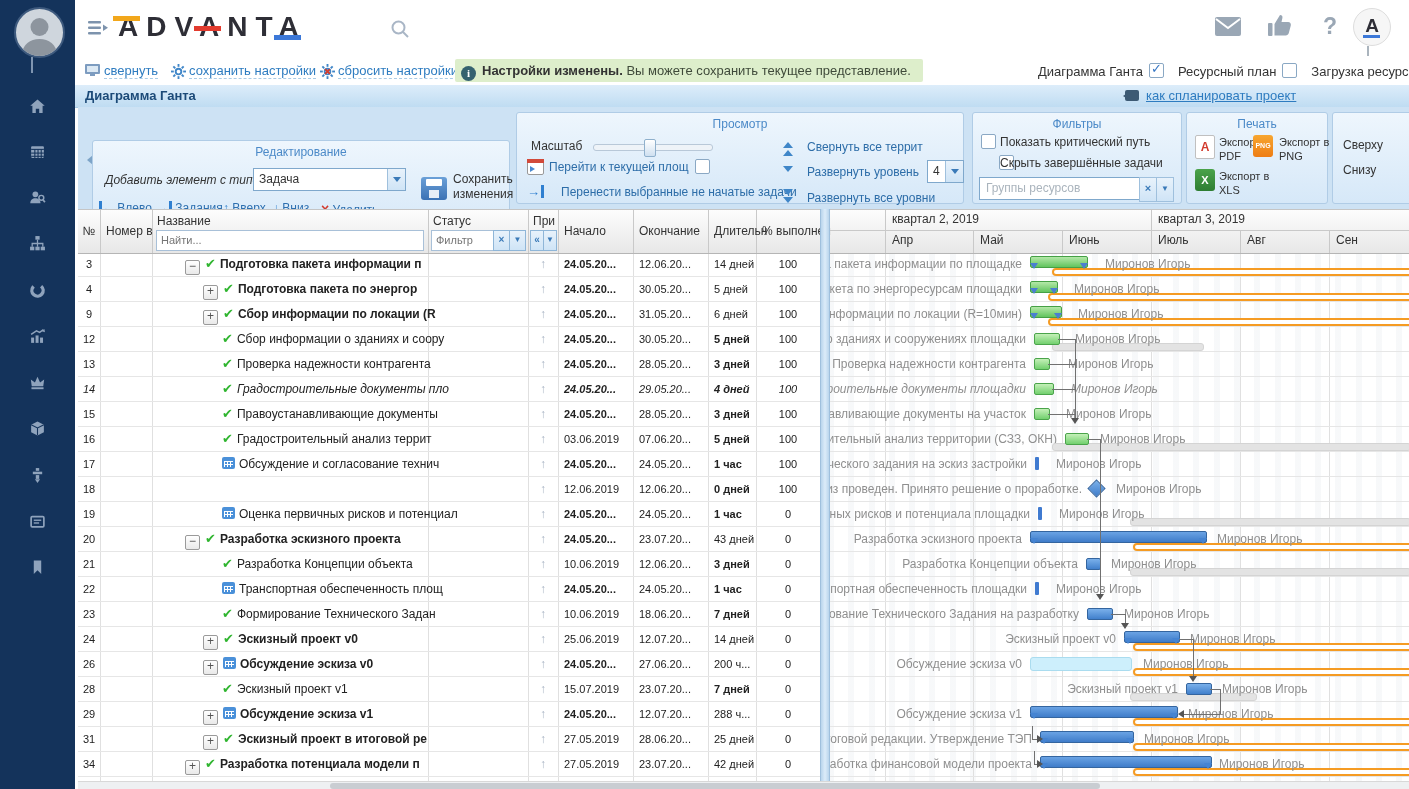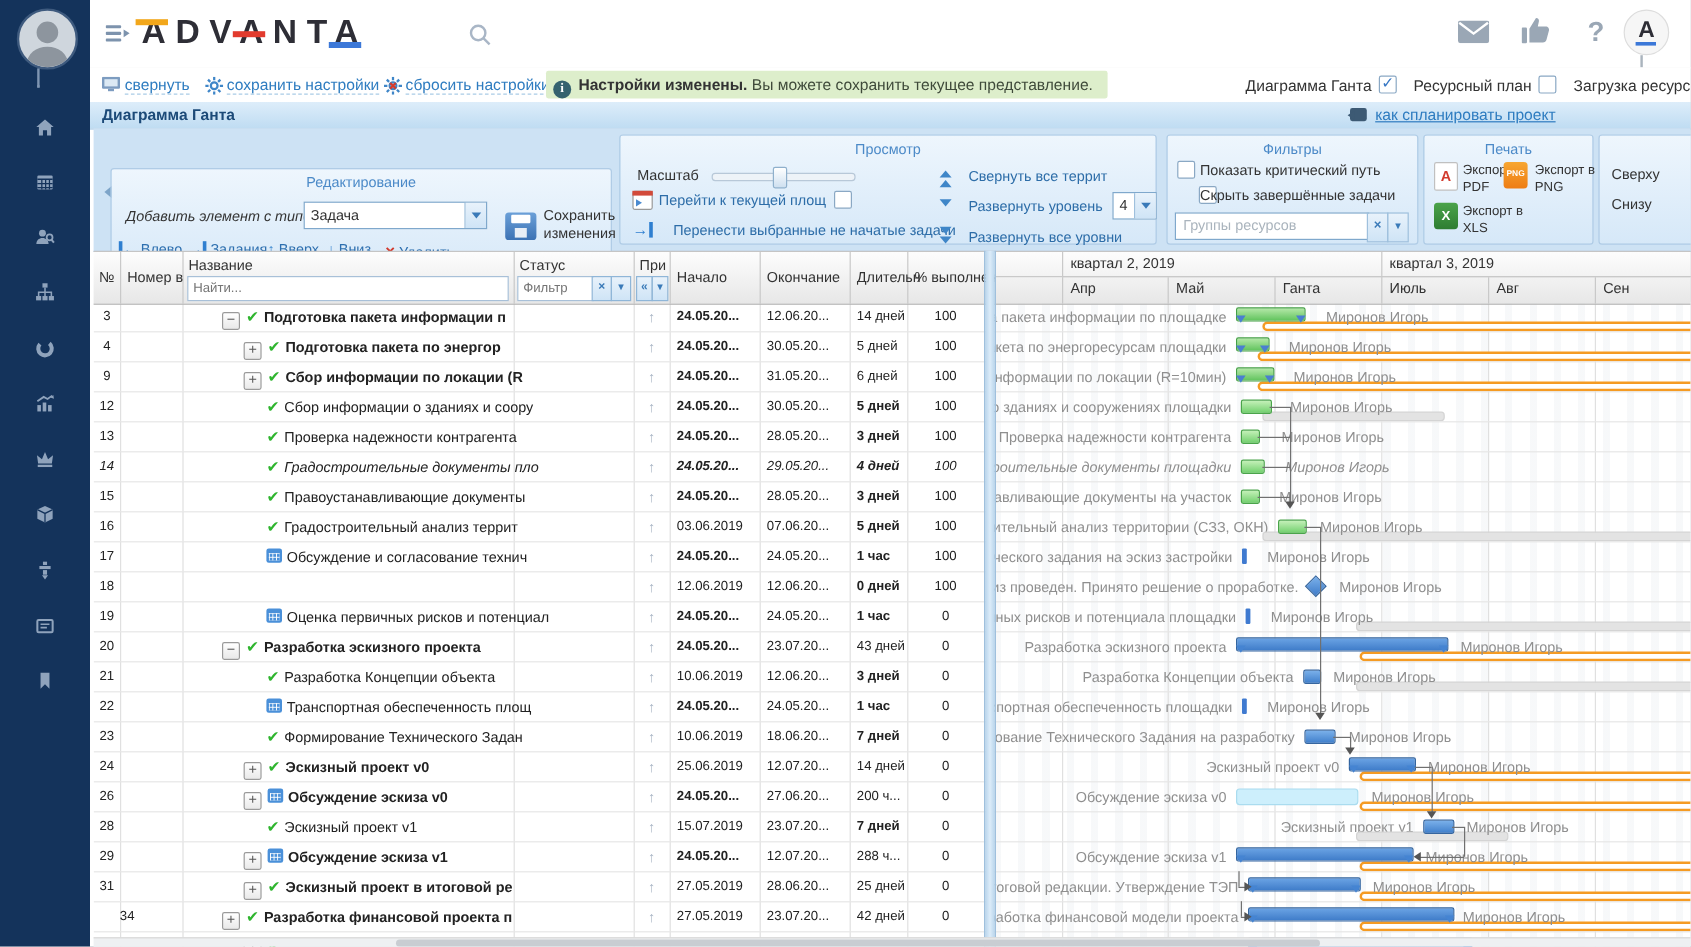--- a/index.html
+++ b/index.html
@@ -480,21 +480,21 @@
         <div class="ghq" style="left:323px;width:258px;border-left:1px solid #c9c9c9;">
           <span>квартал 3, 2019</span>
         </div>
         <div class="ghm" style="left:57px;width:88px;border-left:1px solid #c9c9c9;">
           <span>Апр</span>
         </div>
         <div class="ghm" style="left:145px;width:89px;border-left:1px solid #c9c9c9;">
           <span>Май</span>
         </div>
         <div class="ghm" style="left:234px;width:89px;border-left:1px solid #c9c9c9;">
-          <span>Ганта</span>
+          <span>Июнь</span>
         </div>
         <div class="ghm" style="left:323px;width:89px;border-left:1px solid #c9c9c9;">
           <span>Июль</span>
         </div>
         <div class="ghm" style="left:412px;width:89px;border-left:1px solid #c9c9c9;">
           <span>Авг</span>
         </div>
         <div class="ghm" style="left:501px;width:80px;border-left:1px solid #c9c9c9;">
           <span>Сен</span>
         </div>
@@ -866,23 +866,23 @@
           <span class="glab" style="right: 377px;">Эскизный проект в итоговой редакции. Утверждение ТЭП</span>
           <div class="orangeb" style="left: 305px; width: 306px;"></div>
           <div class="bar bsum" style="left: 212px; width: 92px;">
             <i class="tL"></i>
             <i class="tR"></i>
           </div>
           <span class="gres" style="left: 316px;">Миронов Игорь</span>
         </div>
       </div>
       <div class="row" style="top: 500px;">
-        <div class="cell ctr" style="left: 0px; width: 22px; margin-left: 17px;">34</div>
-        <div class="cell " style="left: 22px; width: 52px;"></div>
-        <div class="cell nm" style="left: 74px; width: 276px; padding-left: 33px;"><span class="pm">+</span><span class="ck">✔</span><span style="font-weight:bold;">Разработка финансовой проекта п</span></div>
+        <div class="cell ctr" style="left: 0px; width: 22px;">34</div>
+        <div class="cell " style="left: 22px; width: 52px;"></div>
+        <div class="cell nm" style="left: 74px; width: 276px; padding-left: 33px;"><span class="pm">+</span><span class="ck">✔</span><span style="font-weight:bold;">Разработка потенциала модели п</span></div>
         <div class="cell " style="left: 350px; width: 100px;"></div>
         <div class="cell ctr pr" style="left: 450px; width: 30px;">↑</div>
         <div class="cell " style="left: 480px; width: 75px; padding-left: 6px;">27.05.2019</div>
         <div class="cell " style="left: 555px; width: 75px; padding-left: 6px;">23.07.20...</div>
         <div class="cell " style="left: 630px; width: 48px; padding-left: 6px;">42 дней</div>
         <div class="cell ctr" style="left: 678px; width: 64px;">0</div>
         <div class="gc">
           <span class="glab" style="right: 377px;">Разработка финансовой модели проекта</span>
           <div class="orangeb" style="left: 305px; width: 306px;"></div>
           <div class="bar bsum" style="left: 212px; width: 170px;">

